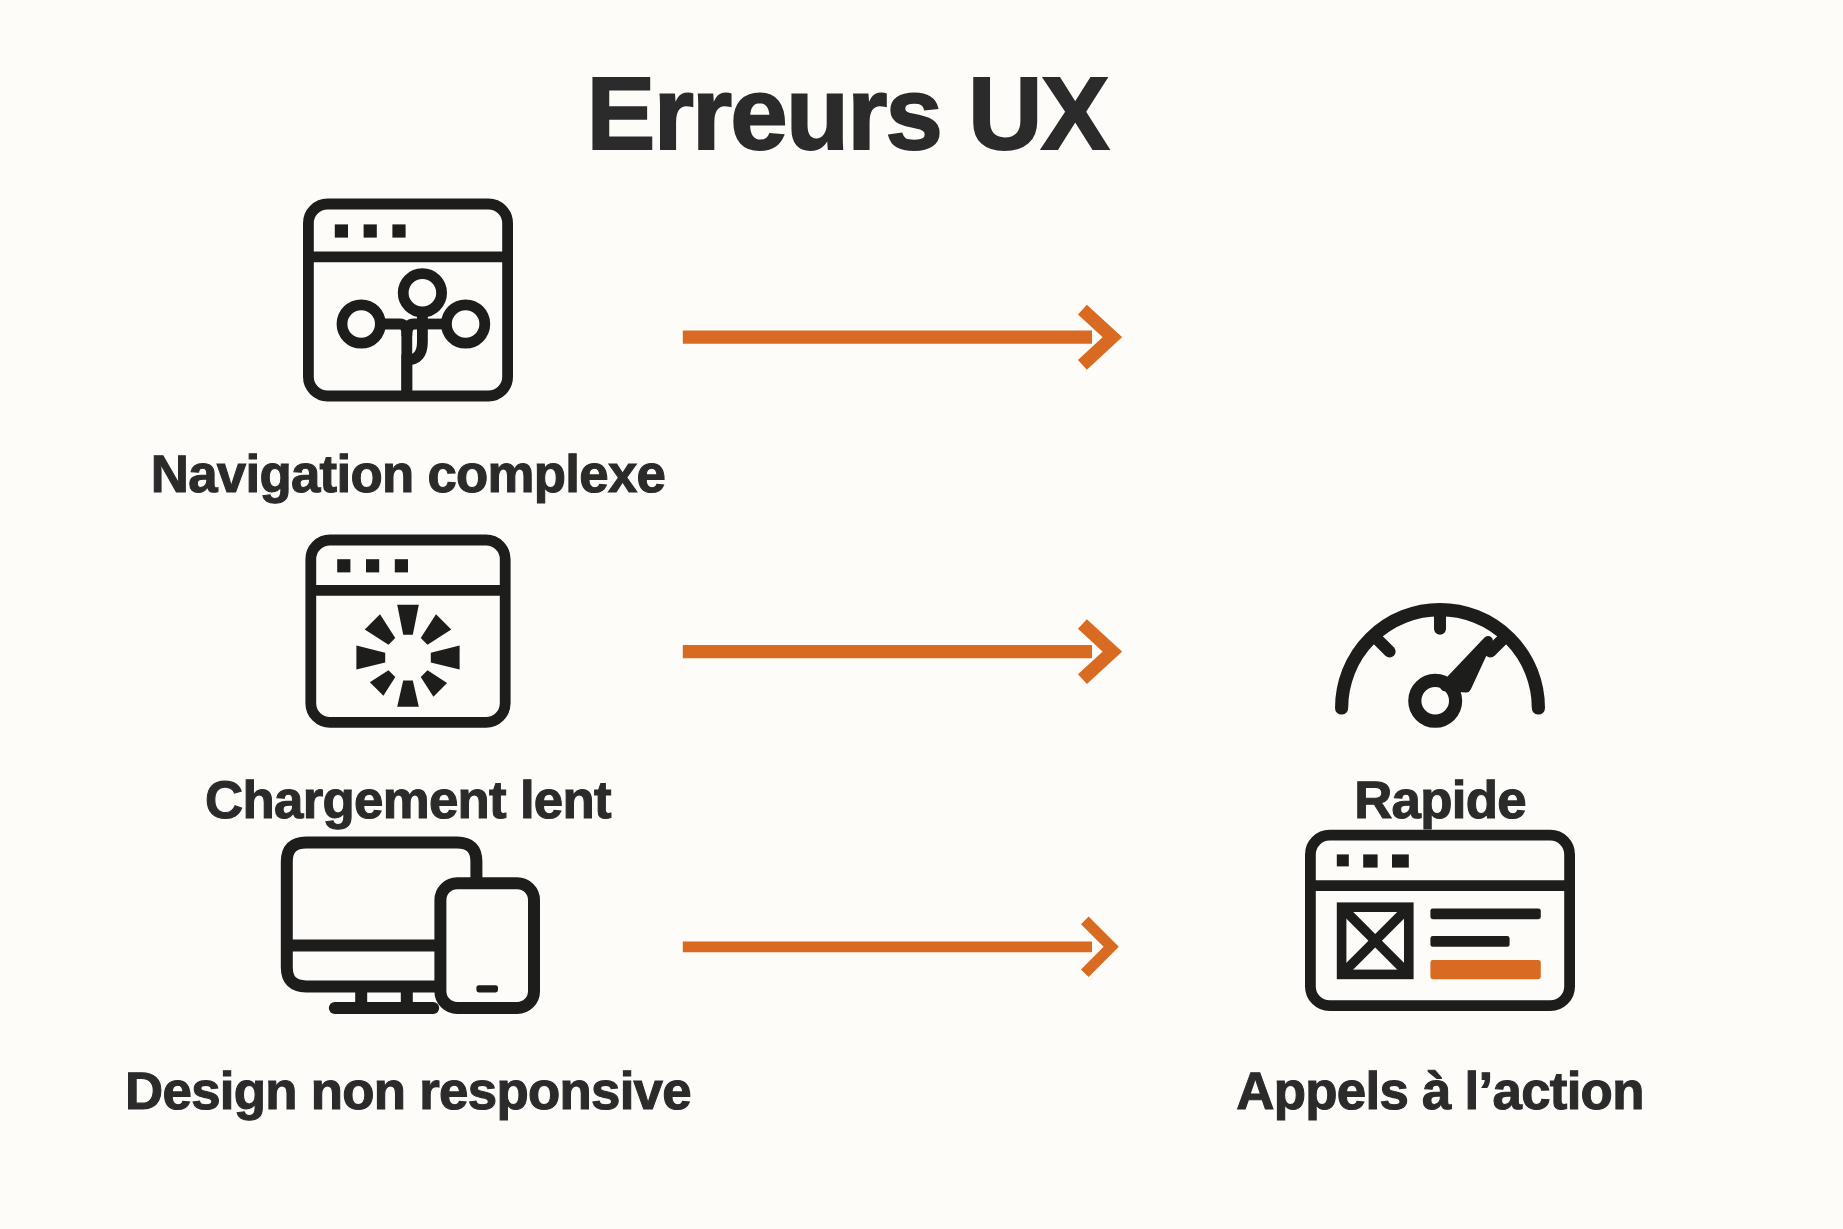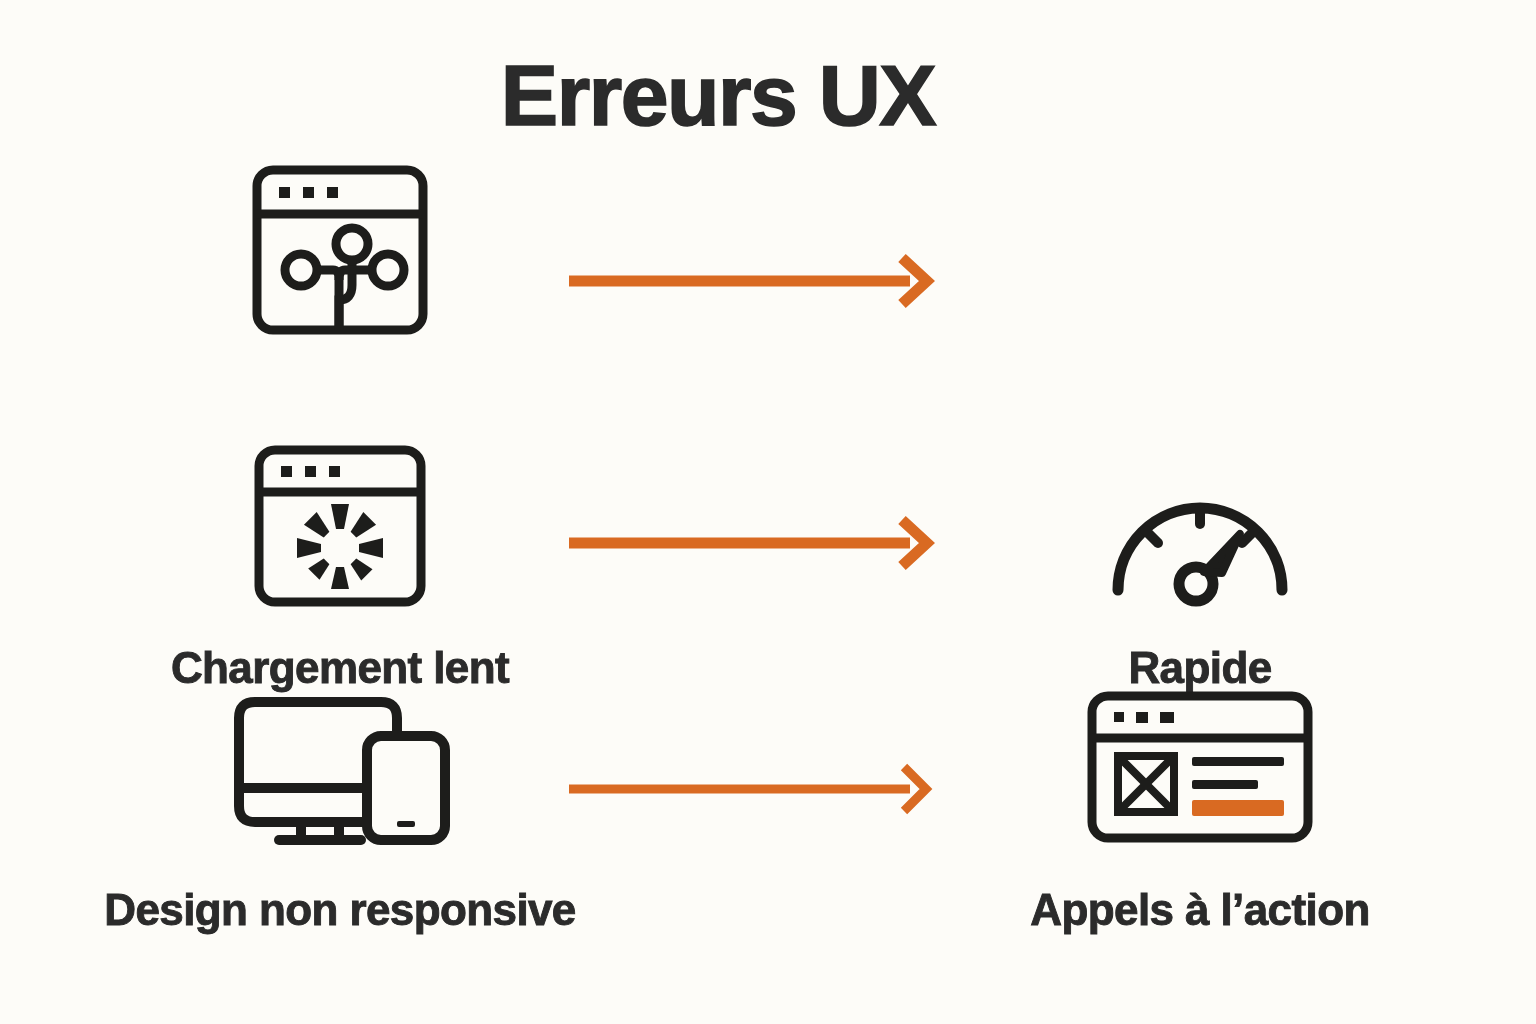--- a/index.html
+++ b/index.html
@@ -25,21 +25,20 @@
     position: absolute;
     left: 0;
     top: 52px;
     width: 1412px;
     text-align: center;
     font-size: 86px;
     font-weight: 700;
     letter-spacing: -1.5px;
     color: #2B2B2B;
     line-height: 1;
-    padding-left: 12px;
     -webkit-text-stroke: 1.6px #2B2B2B;
   }
 
   
   .row {
     position: absolute;
     left: 0;
     width: 1536px;
     height: 260px;
   }
@@ -114,20 +113,21 @@
 
           <circle cx="107" cy="84" r="16" stroke="#1D1D1B" stroke-width="9"></circle>
           <circle cx="56" cy="110" r="16" stroke="#1D1D1B" stroke-width="9"></circle>
           <circle cx="143" cy="110" r="16" stroke="#1D1D1B" stroke-width="9"></circle>
           <path d="M107 100 L107 125 Q107 140 94 140 L94 170" stroke="#1D1D1B" stroke-width="9" fill="none" stroke-linecap="butt"></path>
           <path d="M72 110 L88 110 Q94 110 94 118 L94 170" stroke="#1D1D1B" stroke-width="9" fill="none"></path>
           <line x1="127" y1="110" x2="110" y2="110" stroke="#1D1D1B" stroke-width="9"></line>
           <path d="M110 110 L100 110 Q94 110 94 120" stroke="#1D1D1B" stroke-width="9" fill="none"></path>
         </svg>
       </div>
+      <div class="label">Navigation complexe</div>
     </div>
 
     <div class="cell cell-arrow">
       <svg width="370" height="58" viewBox="0 0 370 58" fill="none">
         <line x1="4" y1="29" x2="345" y2="29" stroke="#D96A22" stroke-width="11" stroke-linecap="butt"></line>
         <path d="M337 6 L362 29 L337 52" stroke="#D96A22" stroke-width="11" fill="none" stroke-linecap="butt" stroke-linejoin="miter"></path>
       </svg>
     </div>
 
   </div>

